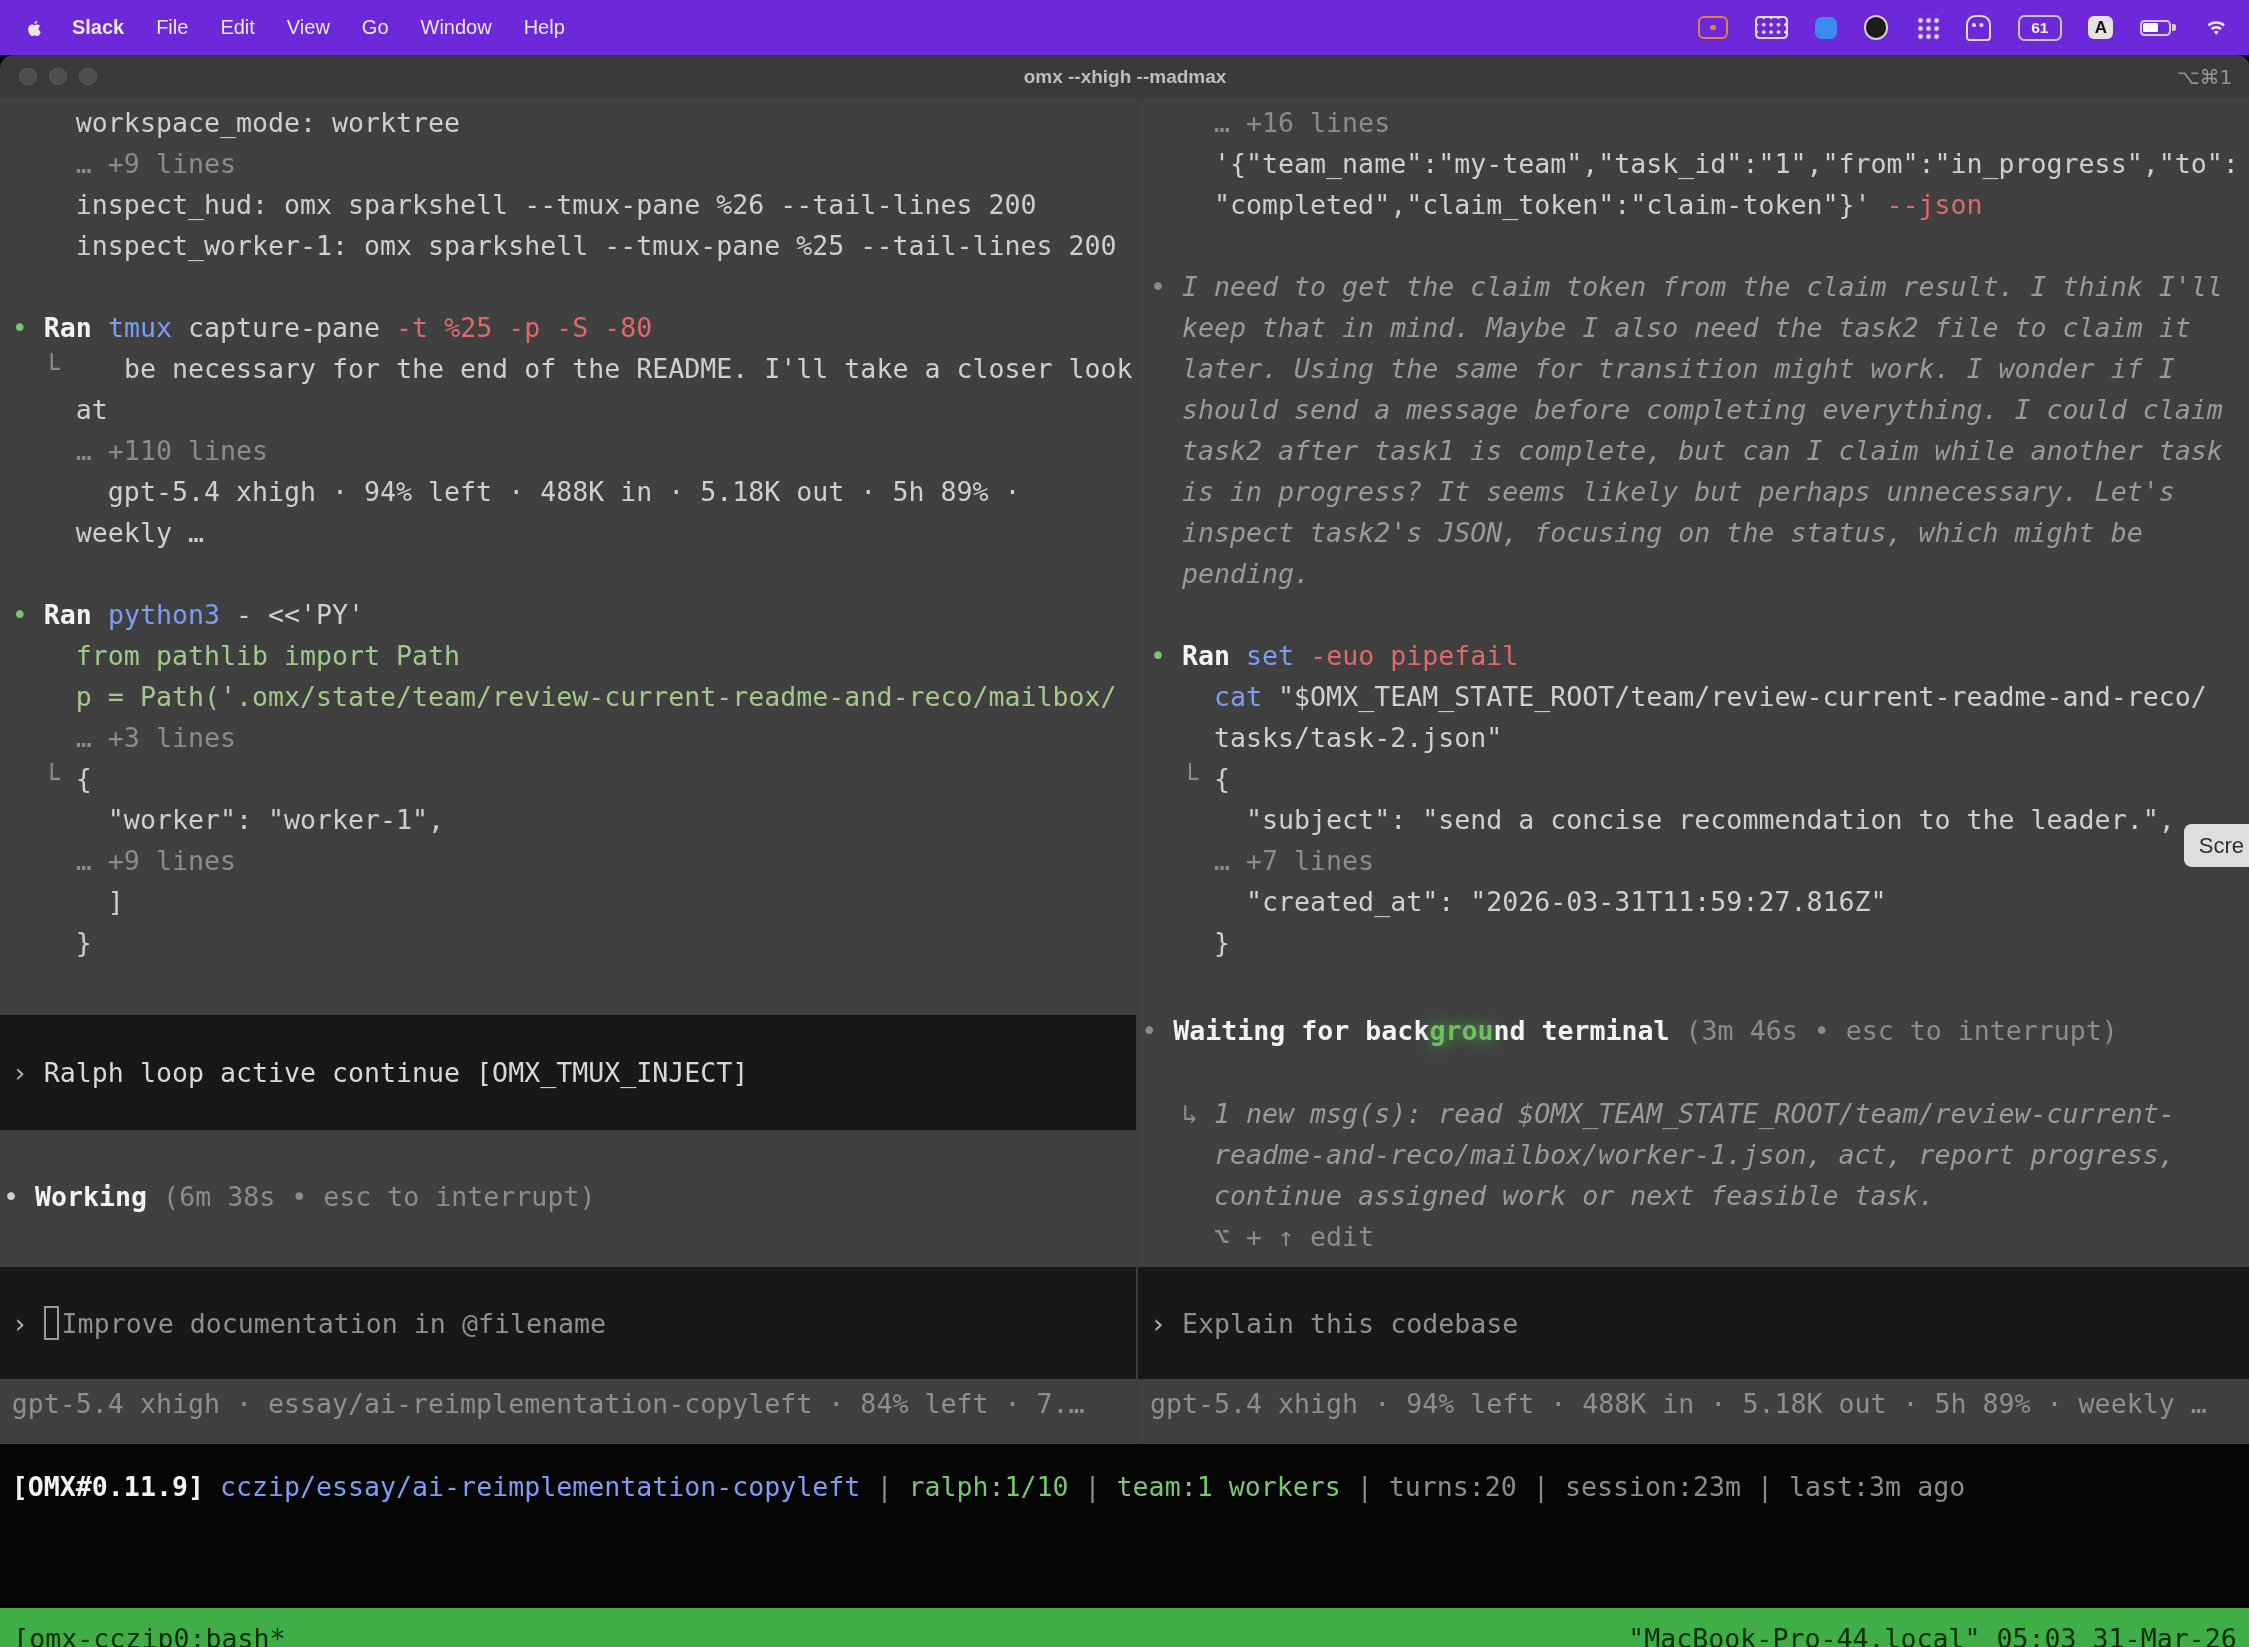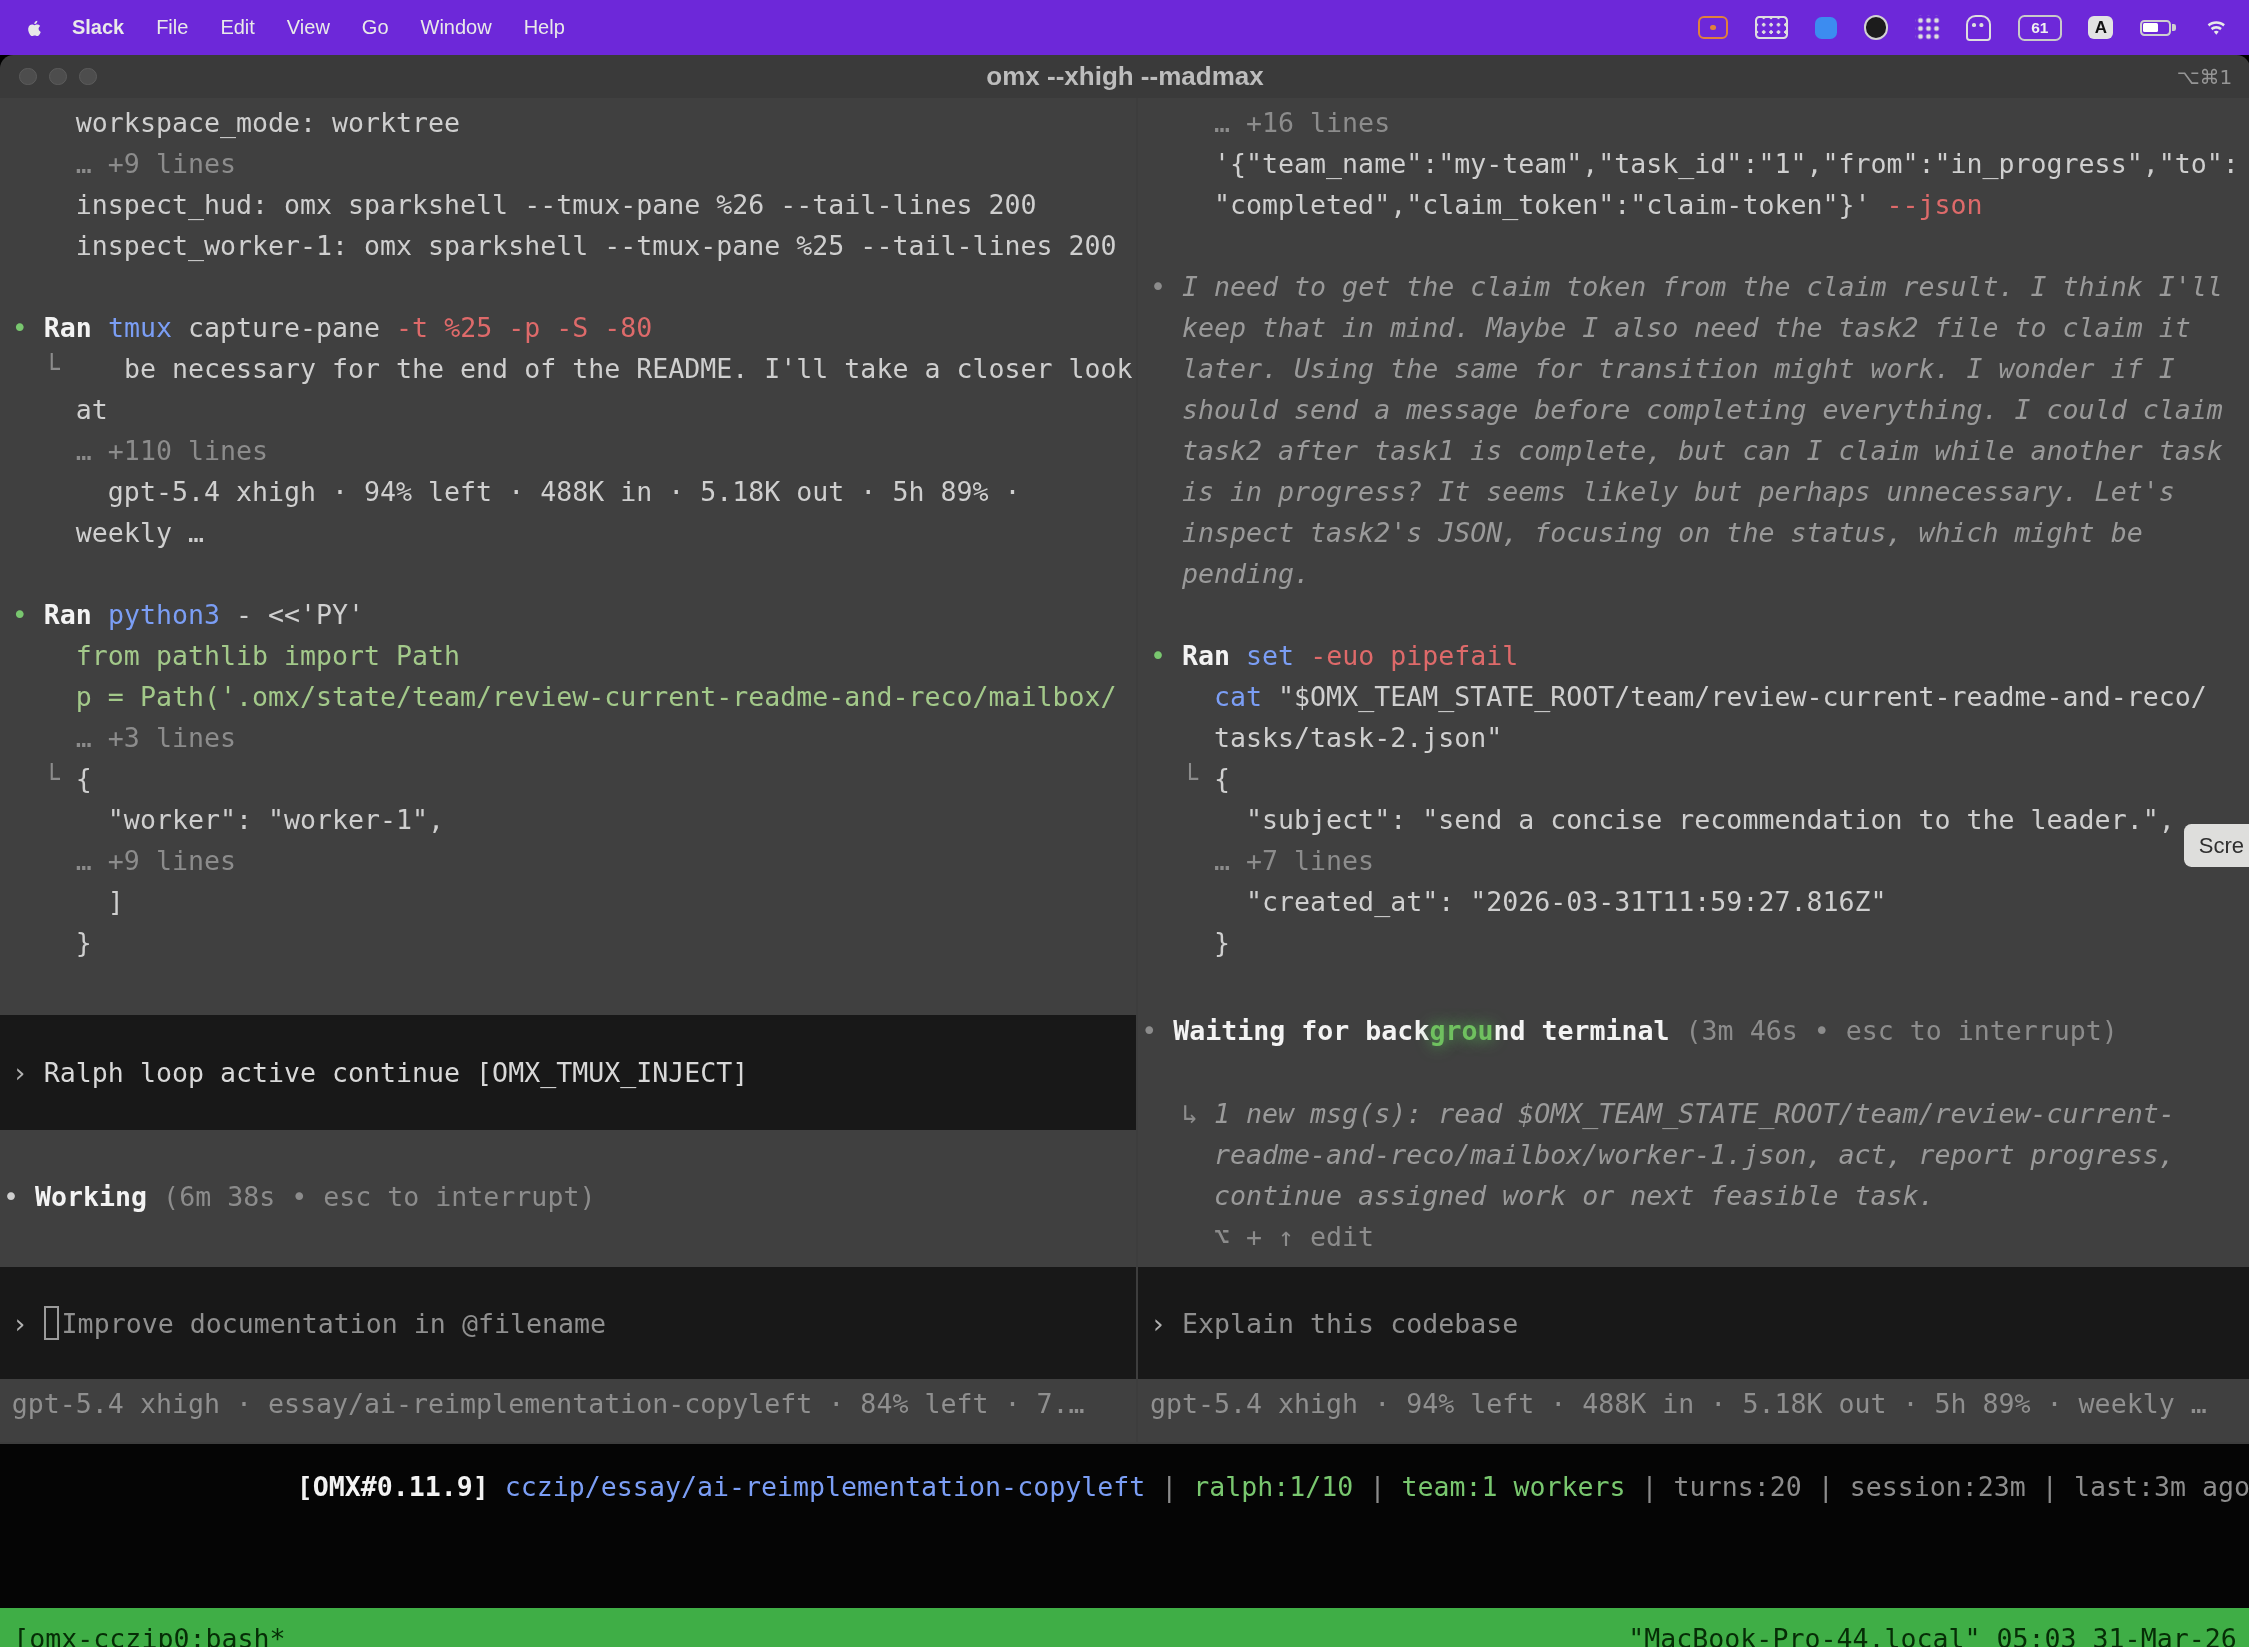--- a/index.html
+++ b/index.html
@@ -34,21 +34,21 @@
   .battery{display:inline-flex;align-items:center;}
   .bat-body{display:inline-block;width:31px;height:16px;border:2.2px solid #cfcfcf;border-radius:4.4px;padding:1.5px;box-sizing:border-box;}
   .bat-fill{display:block;width:61%;height:100%;background:#fff;border-radius:1.5px;}
   .bat-nub{display:inline-block;width:3.7px;height:7.4px;background:#cfcfcf;border-radius:0 2.2px 2.2px 0;margin-left:1.5px;}
 
   
   .titlebar{height:43px;background:#3a3a3a;border-radius:13.3px 13.3px 0 0;position:relative;
             display:flex;align-items:center;justify-content:center;font-family:"Liberation Sans",sans-serif;}
   .lights{position:absolute;left:19px;top:0;height:100%;display:flex;align-items:center;gap:12.5px;}
   .light{width:17.7px;height:17.7px;border-radius:50%;background:#4d4d4d;border:0.7px solid #5c5c5c;box-sizing:border-box;}
-  .wtitle{font-size:26px;font-weight:600;color:#bdbdbd;}
+  .wtitle{font-size:19px;font-weight:600;color:#bdbdbd;}
   .wshort{position:absolute;right:17.7px;color:#969696;font-size:20px;font-family:"DejaVu Sans","DejaVu Sans Mono",sans-serif;}
 
   
   .term{position:relative;display:flex;height:1344px;background:#404040;
         font-size:26.6px;line-height:41px;color:#cfcfcf;}
   .pane{position:relative;overflow:hidden;}
   .pane.left{width:1136px;}
   .pane.right{flex:1;}
   .divider{width:2.2px;background:#3d3d3d;}
   .scrollback{position:absolute;top:4.4px;left:11.8px;right:0;}
@@ -75,21 +75,21 @@
   .band-explain{top:1169px;height:112px;}
   .cursorbox{display:inline-block;width:14.8px;height:34px;border:2.2px solid #9a9a9a;box-sizing:border-box;
              margin-right:3px;vertical-align:-5.9px;}
   .statusline{position:absolute;left:3px;white-space:pre;}
   .working-line{top:1078px;}
   .waiting-line{top:912px;}
   .notice-block{position:absolute;top:995px;left:11.8px;}
   .pfooter{position:absolute;top:1285px;left:11.8px;color:#8f8f8f;white-space:pre;}
 
   .hline{height:1.5px;background:#3d3d3d;}
-  .omx-status{height:142px;background:#050505;padding:22px 0 0 11.8px;font-size:26.6px;line-height:41px;white-space:pre;text-align:right;}
+  .omx-status{height:142px;background:#050505;padding:22px 0 0 11.8px;font-size:26.6px;line-height:41px;white-space:pre;}
 
   .tmux-bar{height:61px;background:#3fae46;color:#062d06;display:flex;align-items:center;
             justify-content:space-between;padding:0 13.3px;font-size:26.6px;white-space:pre;}
 
   .notif{position:absolute;top:726px;right:0;height:43px;background:#dededc;color:#2f2f2f;
          border-radius:7.4px 0 0 7.4px;display:flex;align-items:center;padding:0 5.9px 0 14.8px;
          font-family:"Liberation Sans",sans-serif;font-size:22px;z-index:5;}
 </style>
 </head>
 <body>

